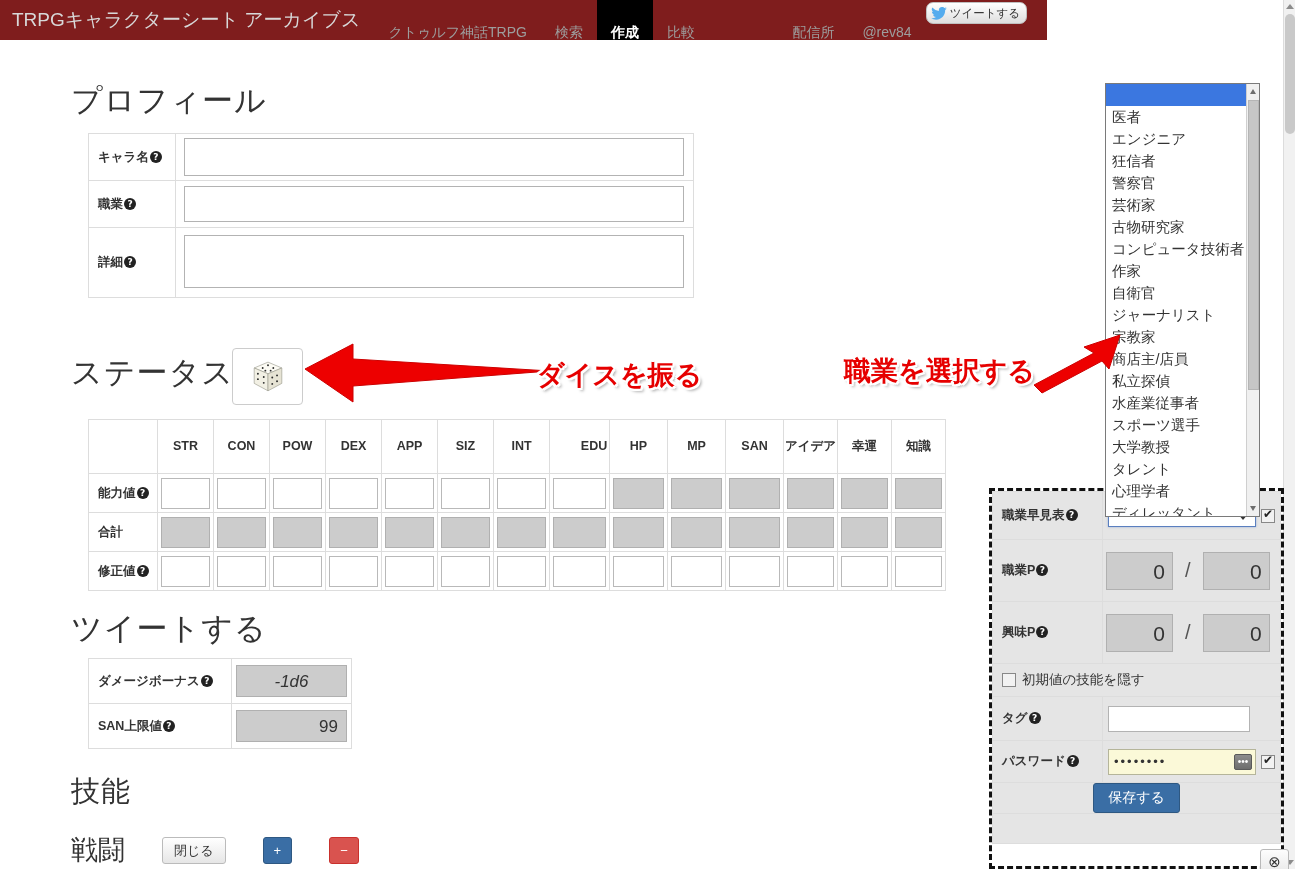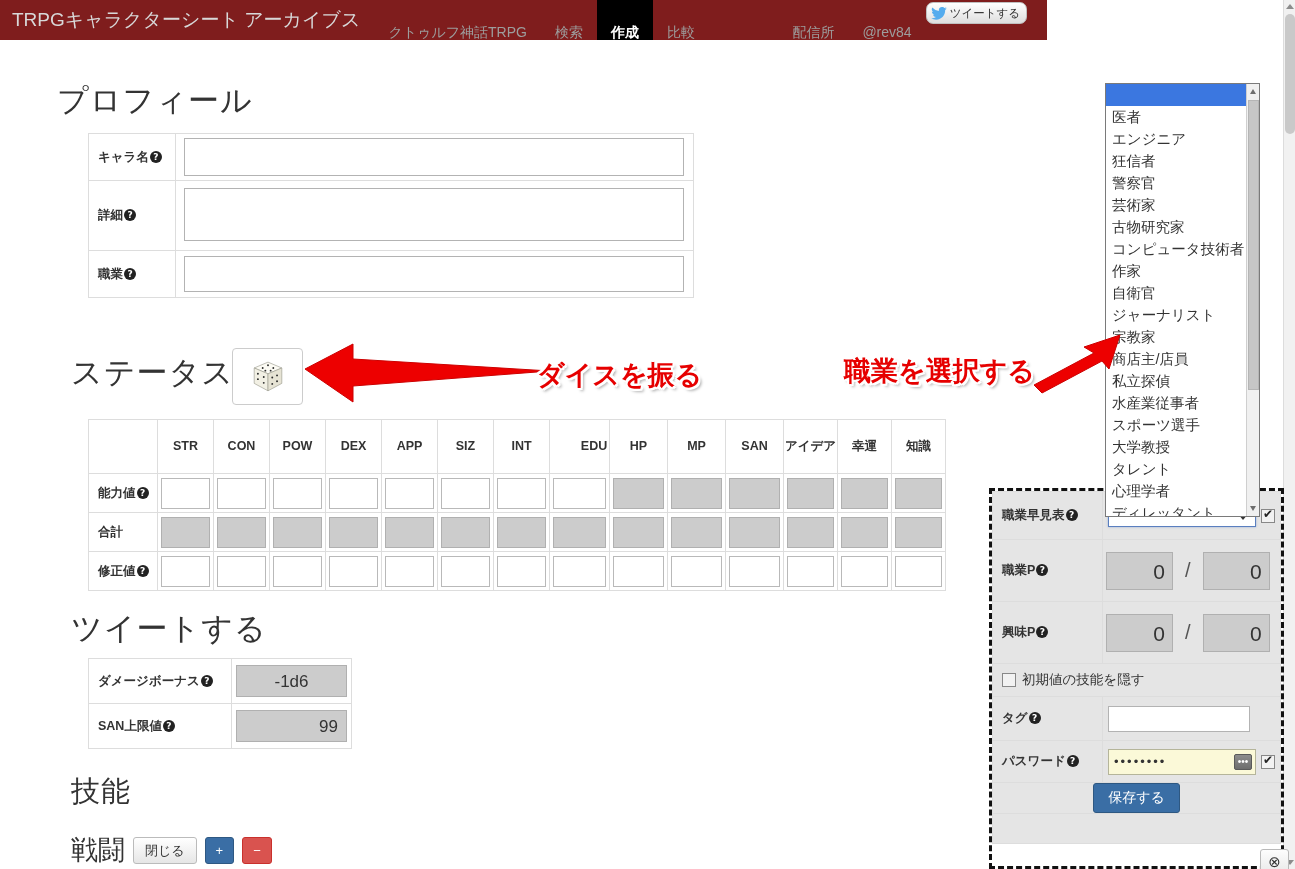--- a/index.html
+++ b/index.html
@@ -113,32 +113,32 @@
   .minput.ro { background: #cccccc; border: 1px solid #b0b0b0; }
 
   
   #other-table { left: 71px; top: 658px; }
   #other-table td.k { width: 143px; height: 45px; }
   #other-table td.v { width: 120px; padding: 3px 4px; }
   .robox {
     background: #cccccc; border: 1px solid #b0b0b0; height: 32px;
     font-size: 17px; color: #333; line-height: 32px; padding: 0 8px;
   }
-  .robox.c { text-align: center; }
+  .robox.c { text-align: center; font-style: italic; }
   .robox.r { text-align: right; }
 
   
   .skill-row {
     position: absolute; left: 71px; top: 832px;
     display: flex; align-items: center; gap: 8px;
   }
   .skill-cat { font-size: 27px; color: #333; }
   .btn {
     border-radius: 3px; font-size: 13px; padding: 4px 11px;
-    line-height: 17px; white-space: nowrap;
+    line-height: 17px; white-space: nowrap; margin-left: 29px;
   }
   .btn-default { background: linear-gradient(#fff,#e6e6e6); border: 1px solid #bbb; color: #333; }
   .btn-primary { background: #3a6ea5; border: 1px solid #2e5882; color: #fff; padding: 4px 10px; }
   .btn-danger  { background: #d9534f; border: 1px solid #c9302c; color: #fff; padding: 4px 10px; }
 
   
   .occ-list {
     position: absolute; left: 1105px; top: 83px;
     width: 155px; height: 434px;
     border: 1px solid #7a7a7a; background: #fff;
@@ -269,46 +269,46 @@
       </div>
     </div>
   </div>
 
   <div class="browser-scroll">
     <div class="bs-arrow bs-up"></div>
     <div class="browser-thumb"></div>
     <div class="bs-arrow bs-down"></div>
   </div>
 
-  <h2 class="section" style="left:57px; top:80px;">プロフィール</h2>
+  <h2 class="section" style="left:71px; top:80px;">プロフィール</h2>
 
   <table class="grid" id="profile-table">
     <tbody>
         <tr>
       <td class="k">
         <span class="lbl">キャラ名</span><span class="qmark">?</span>
       </td>
       <td class="v">
         <input class="txt" style="width: 500px; height: 38px;" value="">
       </td>
     </tr>
     <tr>
+      <td class="k">
+        <span class="lbl">職業</span><span class="qmark">?</span>
+      </td>
+      <td class="v">
+        <input class="txt" style="width: 500px; height: 36px;" value="">
+      </td>
+    </tr>
+    <tr>
       <td class="k" style="height:70px;">
         <span class="lbl">詳細</span><span class="qmark">?</span>
       </td>
       <td class="v">
         <textarea class="txt" style="width: 500px; height: 53px;"></textarea>
-      </td>
-    </tr>
-    <tr>
-      <td class="k">
-        <span class="lbl">職業</span><span class="qmark">?</span>
-      </td>
-      <td class="v">
-        <input class="txt" style="width: 500px; height: 36px;" value="">
       </td>
     </tr>
   </tbody>
     </table>
 
   <h2 class="section" style="left:71px; top:352px;">ステータス</h2>
 
   <div class="dice-btn">
     <svg class="dice-img" viewBox="0 0 64 64">
       <polygon points="32,4 58,15 32,26 6,15" fill="#fcfbf4" stroke="#9b9b8e" stroke-width="1.2"></polygon>

